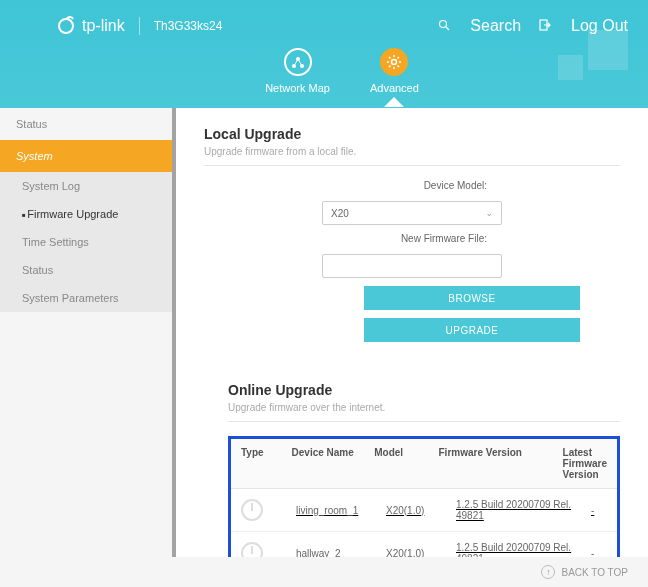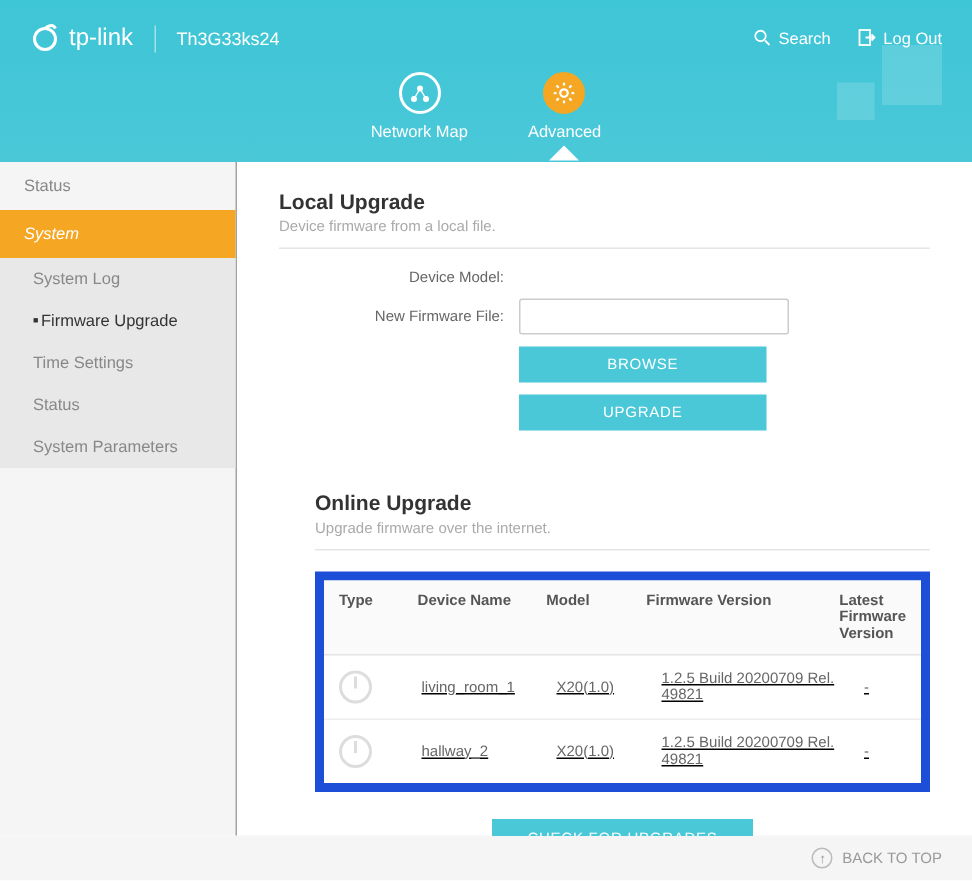--- a/index.html
+++ b/index.html
@@ -1,65 +1,65 @@
 <!DOCTYPE html>
 <html><head>
 <meta charset="utf-8">
 <style>
 * { margin: 0; padding: 0; box-sizing: border-box; font-family: Arial, sans-serif; }
 body { background: #fff; width: 648px; height: 587px; overflow: hidden; }
 
-.header { background: linear-gradient(to bottom, #3ec5d6, #4ac8d8); height: 108px; position: relative; }
+.header { background: linear-gradient(to bottom, #3ec5d6, #4ac8d8); height: 108px; position: relative; padding-left: 36px; }
 .top-bar { display: flex; align-items: center; justify-content: space-between; padding: 12px 20px 0 20px; height: 40px; }
 .brand { display: flex; align-items: center; gap: 6px; color: #fff; }
 .logo { display: flex; align-items: center; }
 .logo-text { font-size: 16px; font-weight: 300; color: #fff; }
 .divider { width: 1px; height: 18px; background: rgba(255,255,255,0.5); margin: 0 8px; }
 .device-id { font-size: 12px; color: #fff; }
 .top-actions { display: flex; gap: 18px; }
-.top-action { display: flex; align-items: center; gap: 5px; color: #fff; font-size: 11px; cursor: pointer; }
+.top-action { display: flex; align-items: center; gap: 20px; color: #fff; font-size: 16px; cursor: pointer; }
 
 .nav-tabs { display: flex; justify-content: center; gap: 40px; margin-top: 8px; position: relative; }
 .nav-tab { display: flex; flex-direction: column; align-items: center; gap: 6px; cursor: pointer; position: relative; padding-bottom: 12px; }
 .nav-tab-circle { width: 28px; height: 28px; border-radius: 50%; border: 2px solid #fff; display: flex; align-items: center; justify-content: center; }
 .nav-tab-circle.active { background: #f5a623; border-color: #f5a623; }
 .nav-tab-label { color: #fff; font-size: 11px; font-weight: 500; }
 .nav-tab.active::after { content: ''; position: absolute; bottom: -1px; left: 50%; transform: translateX(-50%); width: 0; height: 0; border-left: 10px solid transparent; border-right: 10px solid transparent; border-bottom: 10px solid #fff; }
 
 .deco { position: absolute; right: 0; top: 0; width: 120px; height: 108px; opacity: 0.15; }
 .deco::before, .deco::after { content: ''; position: absolute; background: #fff; }
 .deco::before { width: 40px; height: 40px; right: 20px; top: 30px; }
 .deco::after { width: 25px; height: 25px; right: 65px; top: 55px; }
 
 .content { display: flex; height: calc(587px - 108px - 30px); }
-.sidebar { width: 158px; background: #f5f5f5; border-right: 1px solid #a3a3a3; }
+.sidebar { width: 176px; background: #f5f5f5; border-right: 4px solid #a3a3a3; }
 .sidebar-item { padding: 10px 16px; font-size: 11px; color: #888; cursor: pointer; }
 .sidebar-item.highlighted { background: #f5a623; color: #fff; font-style: italic; }
 .sidebar-sub { padding: 8px 16px 8px 22px; font-size: 11px; color: #888; cursor: pointer; background: #e8e8e8; }
 .sidebar-sub.active { color: #333; }
 .sidebar-sub.active::before { content: '■ '; font-size: 6px; vertical-align: middle; }
 
 .main { flex: 1; padding: 18px 28px; overflow-y: auto; }
 .section-title { font-size: 14px; font-weight: bold; color: #333; margin-bottom: 4px; }
 .section-sub { font-size: 10px; color: #aaa; margin-bottom: 8px; }
 .hr { border: none; border-top: 1px solid #e5e5e5; margin-bottom: 14px; }
 
-.form-row { display: flex; align-items: center; gap: 10px; margin-bottom: 8px; }
+.form-row { display: flex; align-items: center; gap: 10px; margin-bottom: 8px; flex-direction: column; }
 .form-label { width: 150px; text-align: right; font-size: 10px; color: #666; }
 .form-select, .form-input { width: 180px; height: 24px; border: 1px solid #ccc; border-radius: 2px; padding: 0 8px; font-size: 10px; color: #666; background: #fff; position: relative; }
 .form-select { display: flex; align-items: center; justify-content: space-between; cursor: pointer; }
 .chev { font-size: 9px; color: #999; }
 
 .btn-row { display: flex; margin-bottom: 8px; }
 .btn-spacer { width: 160px; }
-.btn { width: 165px; height: 24px; background: #4ac8d8; color: #fff; border: none; font-size: 10px; letter-spacing: 0.5px; cursor: pointer; display: flex; align-items: center; justify-content: center; }
+.btn { width: 216px; height: 24px; background: #4ac8d8; color: #fff; border: none; font-size: 10px; letter-spacing: 0.5px; cursor: pointer; display: flex; align-items: center; justify-content: center; }
 
 .section2 { margin-top: 40px; padding-left: 24px; }
 
-.table { border: 6px solid #1d4ed8; margin-top: 10px; }
+.table { border: 3px solid #1d4ed8; margin-top: 10px; }
 .thead { display: flex; background: #fafafa; border-bottom: 1px solid #e5e5e5; padding: 8px 10px; }
 .th { font-size: 10px; font-weight: bold; color: #555; }
 .tbody-row { display: flex; align-items: center; padding: 10px 10px; border-bottom: 1px solid #eee; text-decoration: underline; }
 .tbody-row:last-child { border-bottom: none; }
 .td { font-size: 10px; color: #666; }
 .col-type { width: 55px; }
 .col-name { width: 90px; }
 .col-model { width: 70px; }
 .col-fw { width: 135px; }
 .col-latest { flex: 1; }
@@ -138,24 +138,28 @@
     <div class="sidebar-sub">System Log</div>
     <div class="sidebar-sub active">Firmware Upgrade</div>
     <div class="sidebar-sub">Time Settings</div>
     <div class="sidebar-sub">Status</div>
     <div class="sidebar-sub">System Parameters</div>
   </div>
 
   <div class="main">
     <div>
       <div class="section-title">Local Upgrade</div>
-      <div class="section-sub">Device firmware from a local file.</div>
+      <div class="section-sub">Upgrade firmware from a local file.</div>
       <hr class="hr">
       <div class="form-row">
         <div class="form-label">Device Model:</div>
+        <div class="form-select">
+          <span>X20</span>
+          <span class="chev">⌄</span>
+        </div>
       </div>
       <div class="form-row">
         <div class="form-label">New Firmware File:</div>
         <input class="form-input" style="">
       </div>
       <div class="btn-row">
         <div class="btn-spacer"></div>
         <button class="btn">BROWSE</button>
       </div>
       <div class="btn-row">

